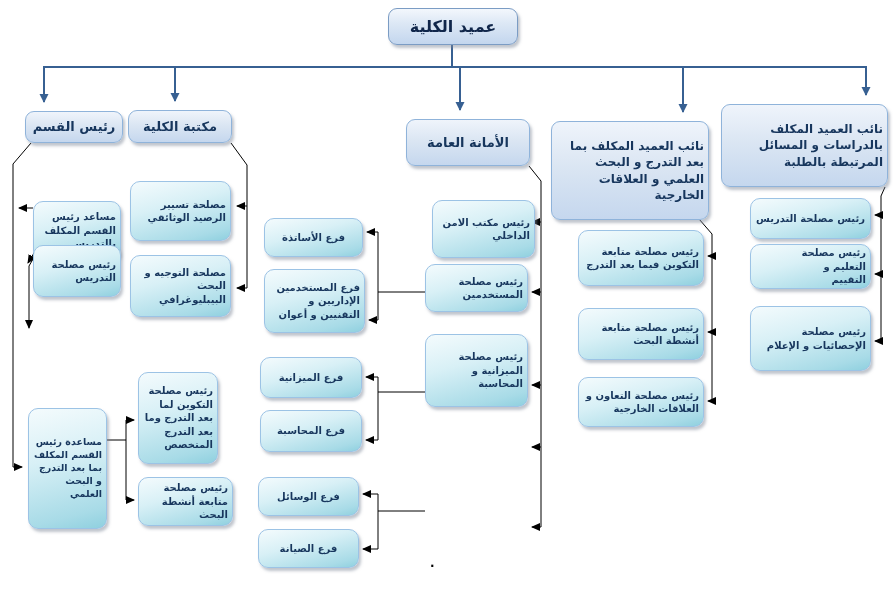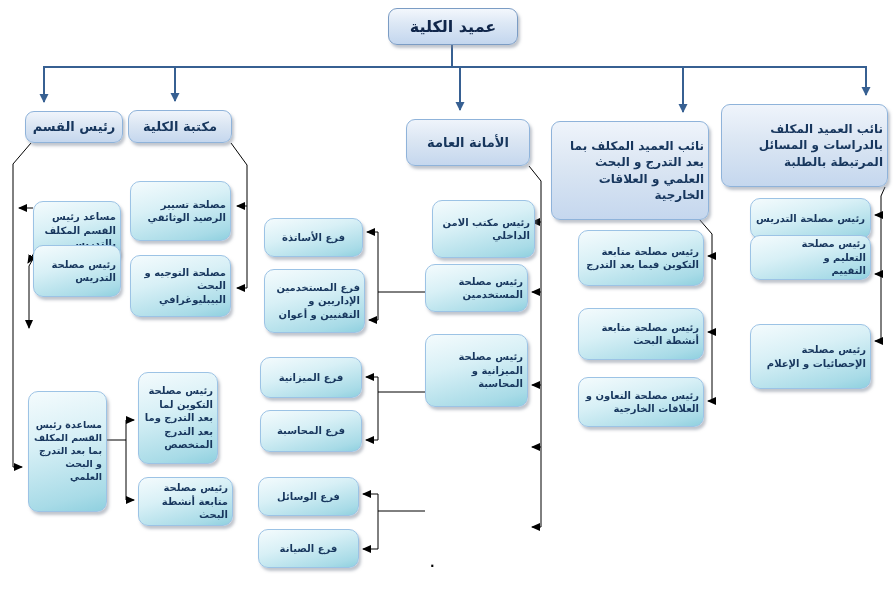--- a/index.html
+++ b/index.html
@@ -117,21 +117,21 @@
   <div class="node root" style="left:388px;top:8px;width:130px;height:37px;">عميد الكلية</div>
 
   <div class="node lvl2" style="left:25px;top:111px;width:98px;height:32px;">رئيس القسم</div>
   <div class="node lvl2" style="left:128px;top:110px;width:104px;height:33px;">مكتبة الكلية</div>
   <div class="node lvl2" style="left:406px;top:119px;width:124px;height:47px;">الأمانة العامة</div>
   <div class="node lvl2" style="left:551px;top:121px;width:158px;height:99px;font-size:12px;">نائب العميد المكلف بما بعد التدرج و البحث العلمي و العلاقات الخارجية</div>
   <div class="node lvl2" style="left:721px;top:104px;width:167px;height:83px;font-size:12px;">نائب العميد المكلف بالدراسات و المسائل المرتبطة بالطلبة</div>
 
   <div class="node child" style="left:33px;top:178px;width:88px;height:59px;margin-top:23px;">مساعد رئيس القسم المكلف بالتدريس</div>
   <div class="node child" style="left:33px;top:245px;width:88px;height:52px;">رئيس مصلحة التدريس</div>
-  <div class="node child small" style="left:28px;top:391px;width:79px;height:121px;">مساعدة رئيس القسم المكلف بما بعد التدرج و البحث العلمي</div>
+  <div class="node child small" style="left:28px;top:408px;width:79px;height:121px;">مساعدة رئيس القسم المكلف بما بعد التدرج و البحث العلمي</div>
 
   <div class="node child" style="left:130px;top:181px;width:101px;height:60px;">مصلحة تسيير الرصيد الوثائقي</div>
   <div class="node child" style="left:130px;top:255px;width:101px;height:62px;">مصلحة التوجيه و البحث البيبليوغرافي</div>
 
   <div class="node child" style="left:138px;top:372px;width:80px;height:92px;">رئيس مصلحة التكوين لما بعد التدرج وما بعد التدرج المتخصص</div>
   <div class="node child" style="left:138px;top:477px;width:95px;height:49px;">رئيس مصلحة متابعة أنشطة البحث</div>
 
   <div class="node child" style="left:264px;top:218px;width:99px;height:39px;">فرع الأساتذة</div>
   <div class="node child" style="left:264px;top:269px;width:101px;height:64px;">فرع المستخدمين الإداريين و التقنيين و أعوان</div>
   <div class="node child" style="left:260px;top:357px;width:102px;height:41px;">فرع الميزانية</div>
@@ -141,18 +141,18 @@
 
   <div class="node child" style="left:425px;top:200px;width:103px;height:58px;margin-left:7px;">رئيس مكتب الامن الداخلي</div>
   <div class="node child" style="left:425px;top:264px;width:103px;height:48px;">رئيس مصلحة المستخدمين</div>
   <div class="node child" style="left:425px;top:334px;width:103px;height:73px;">رئيس مصلحة الميزانية و المحاسبة</div>
 
   <div class="node child" style="left:578px;top:230px;width:126px;height:56px;">رئيس مصلحة متابعة التكوين فيما بعد التدرج</div>
   <div class="node child" style="left:578px;top:308px;width:126px;height:52px;">رئيس مصلحة متابعة أنشطة البحث</div>
   <div class="node child" style="left:578px;top:377px;width:126px;height:50px;">رئيس مصلحة التعاون و العلاقات الخارجية</div>
 
   <div class="node child" style="left:750px;top:198px;width:121px;height:41px;">رئيس مصلحة التدريس</div>
-  <div class="node child" style="left:750px;top:235px;width:121px;height:45px;padding-left:48px;">رئيس مصلحة التعليم و التقييم</div>
-  <div class="node child" style="left:750px;top:306px;width:121px;height:65px;margin-top:18px;">رئيس مصلحة الإحصائيات و الإعلام</div>
+  <div class="node child" style="left:750px;top:244px;width:121px;height:45px;padding-left:48px;">رئيس مصلحة التعليم و التقييم</div>
+  <div class="node child" style="left:750px;top:306px;width:121px;height:65px;">رئيس مصلحة الإحصائيات و الإعلام</div>
 
   <div class="dot" style="left:430px;top:556px;">.</div>
 
 </div>
 
 </body></html>

